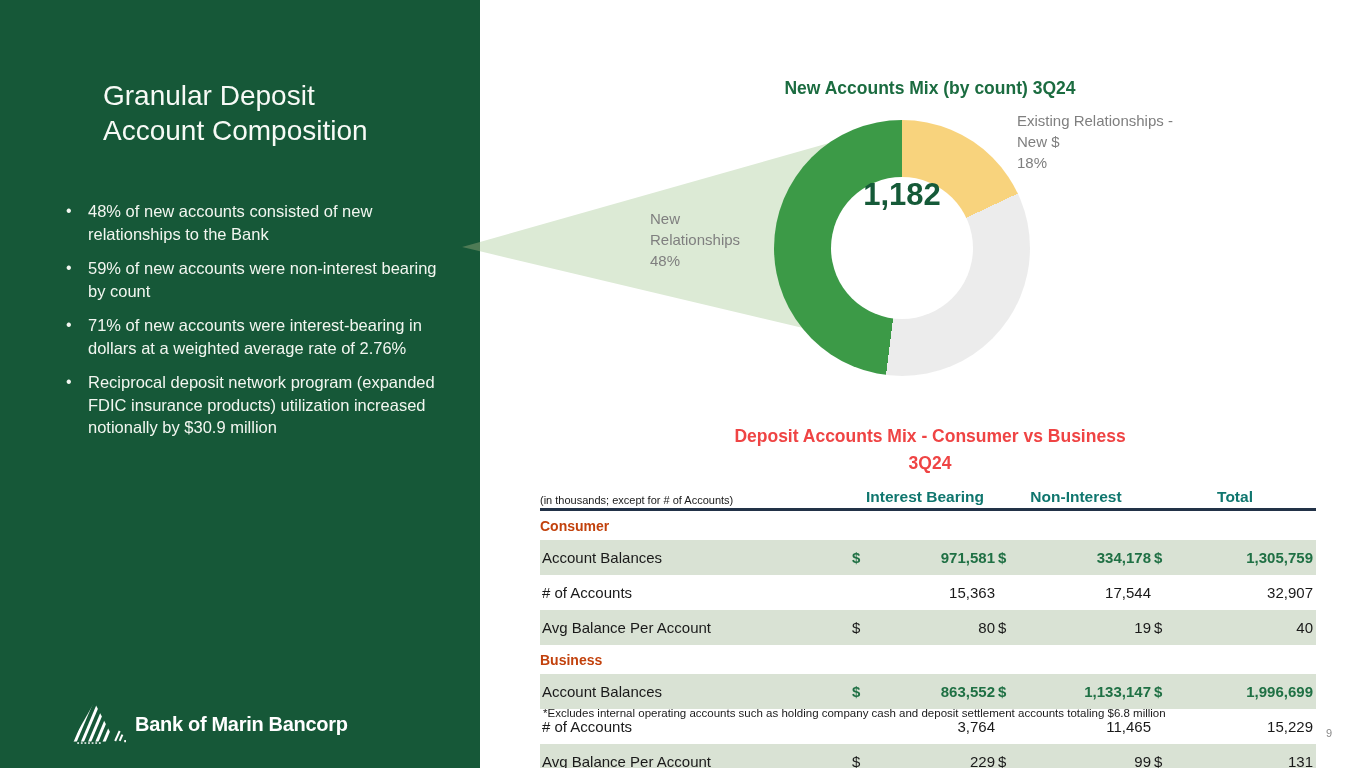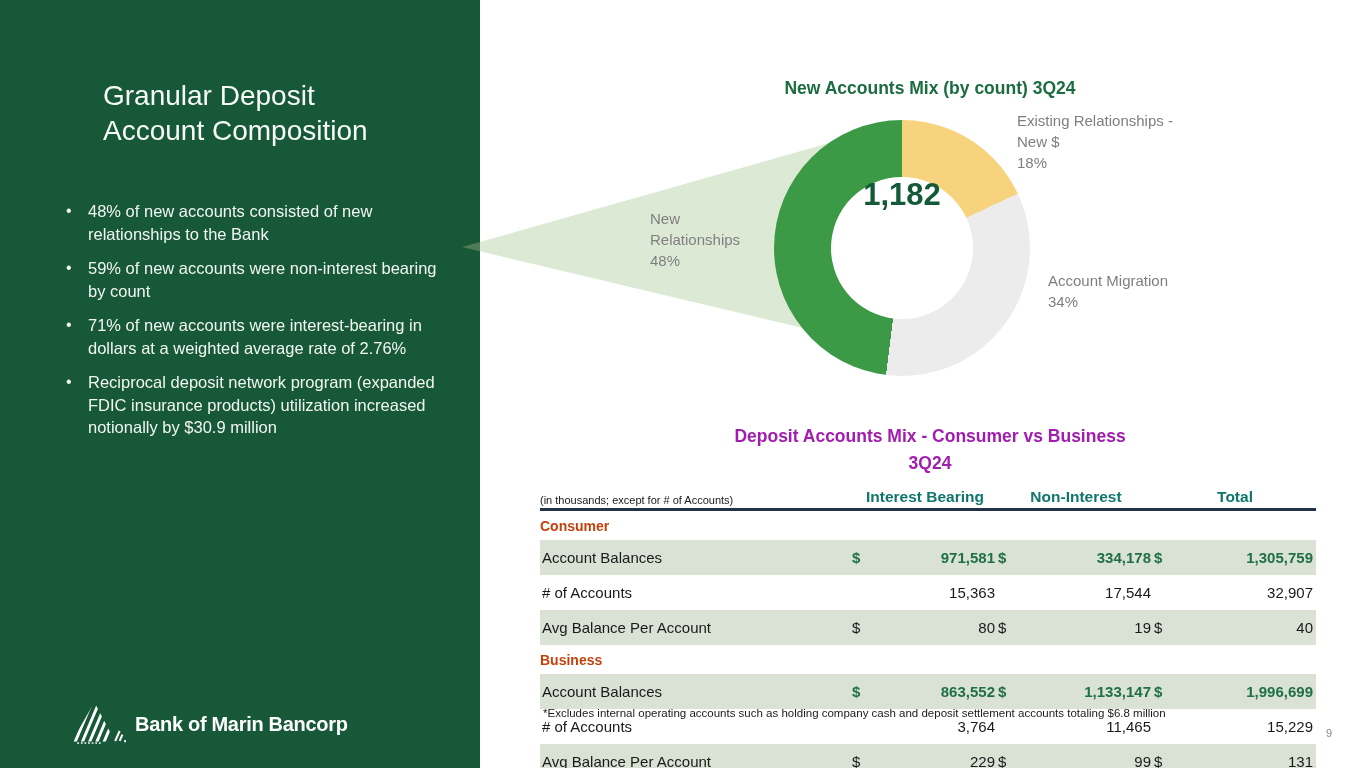--- a/index.html
+++ b/index.html
@@ -27,21 +27,21 @@
   .donut-hole { position:absolute; left:50%; top:50%; transform:translate(-50%,-50%); width:142px; height:142px;
                 background:#ffffff; border-radius:50%; display:flex; align-items:flex-start; justify-content:center; }
   .donut-center-value { font-size:31px; font-weight:bold; color:#155A38; }
 
   .pie-label { position:absolute; font-size:15px; line-height:21px; color:#7F7F7F; }
   .lbl-existing { left:1017px; top:110px; }
   .lbl-migration { left:1048px; top:270px; }
   .lbl-newrel { left:650px; top:208px; }
 
   
-  .table-title { position:absolute; left:560px; top:423px; width:740px; text-align:center; font-size:17.5px; font-weight:bold; line-height:27px; color:#a21caf; }
+  .table-title { position:absolute; left:560px; top:423px; width:740px; text-align:center; font-size:17.5px; font-weight:bold; line-height:27px; color:#ef4444; }
   .dep-table { position:absolute; left:540px; top:487px; width:776px; font-size:15px; color:#1a1a1a; }
   .thead-row { display:grid; grid-template-columns:312px 146px 156px 162px; align-items:end; height:24px; border-bottom:3px solid #223247; padding-bottom:2px; }
   .thead-note { font-size:11px; color:#1a1a1a; }
   .thead-col { text-align:center; font-weight:bold; font-size:15.5px; color:#0f766e; }
   .sec-row { height:29px; display:flex; align-items:center; font-weight:bold; font-size:14px; color:#c2410c; }
   .trow { display:grid; grid-template-columns:312px 20px 126px 20px 136px 20px 142px; align-items:center; height:35px; }
   .trow.shade { background:#D9E2D4; }
   .c-label { padding-left:2px; }
   .c-dollar { text-align:left; }
   .c-val { text-align:right; padding-right:3px; }
@@ -123,24 +123,20 @@
   <div class="donut">
     <div class="donut-hole">
       <span class="donut-center-value">1,182</span>
     </div>
   </div>
   <div class="pie-label lbl-existing">
     <div>Existing Relationships -</div>
     <div>New $</div>
     <div>18%</div>
   </div>
-  <div class="pie-label lbl-migration">
-    <div>Account Migration</div>
-    <div>34%</div>
-  </div>
   <div class="pie-label lbl-newrel">
     <div>New</div>
     <div>Relationships</div>
     <div>48%</div>
   </div>
 
   <div class="table-title">
     <div>Deposit Accounts Mix  - Consumer vs Business</div>
     <div>3Q24</div>
   </div>

